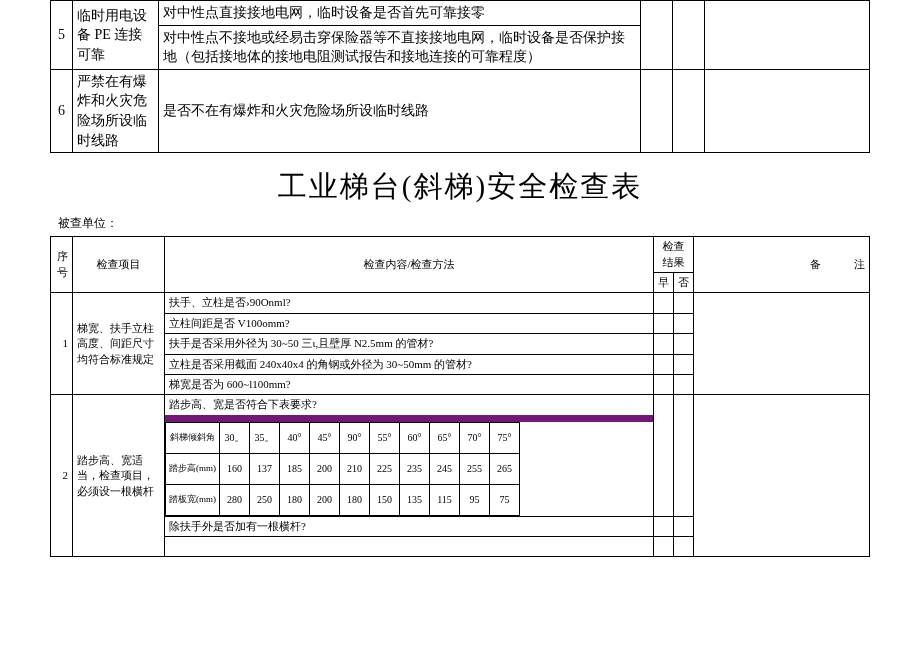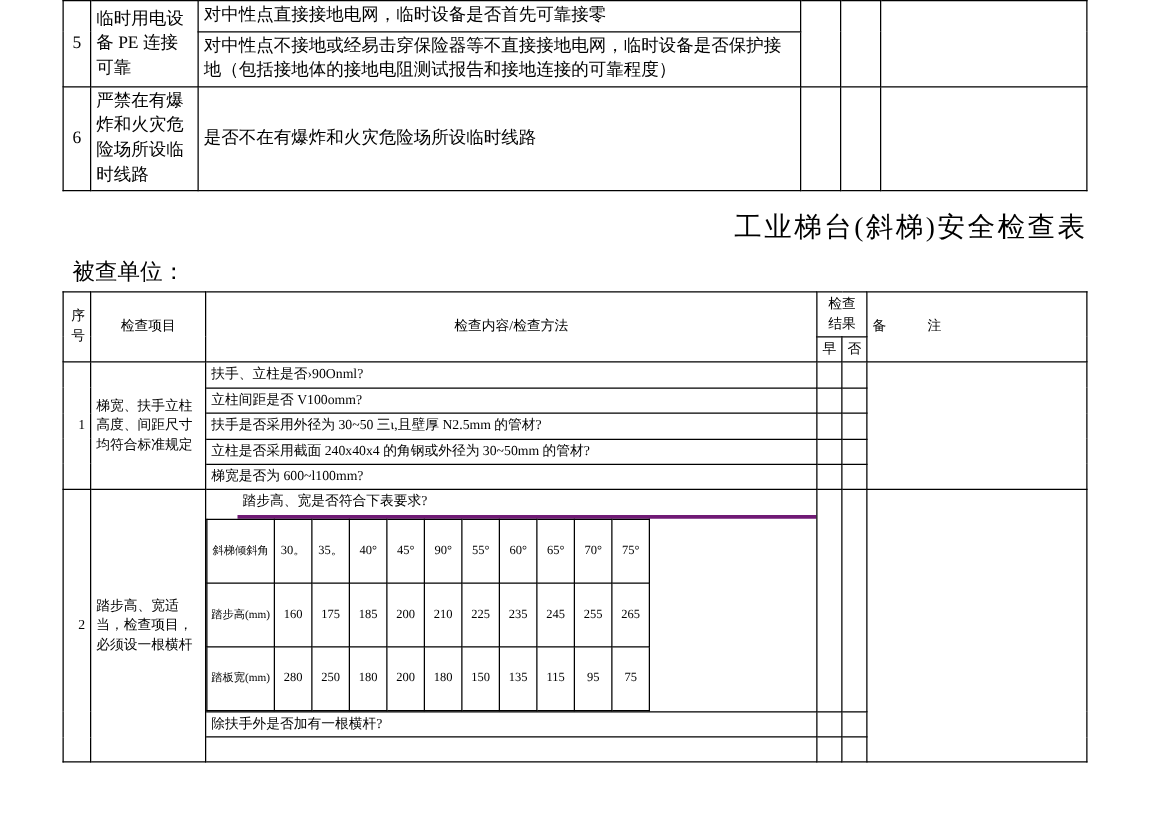--- a/index.html
+++ b/index.html
@@ -26,47 +26,47 @@
       font-weight: normal;
     }
     .top-table td { font-size: 14px; line-height: 1.4; }
     .top-table .col-seq { width: 22px; text-align: center; }
     .top-table .col-item { width: 86px; }
     .top-table .col-content { }
     .top-table .col-res { width: 32px; }
     .top-table .col-note { width: 165px; }
 
     .title {
-      text-align: right;
-      font-size: 22px;
+      text-align: center;
+      font-size: 29px;
       font-family: "KaiTi", "楷体", serif;
       margin: 14px 0 8px;
       letter-spacing: 2px;
     }
     .unit-line {
-      font-size: 18px;
+      font-size: 12px;
       margin: 6px 0 4px 8px;
     }
 
     .main-table td, .main-table th { font-size: 11px; line-height: 1.4; }
     .main-table .col-seq { width: 22px; text-align: right; }
     .main-table .col-item { width: 92px; }
     .main-table .col-content { }
     .main-table .col-res { width: 20px; text-align: center; }
-    .main-table .col-note { width: 176px; text-align: left; }
+    .main-table .col-note { width: 176px; text-align: right; }
 
     .nested {
       border-collapse: collapse;
       width: auto;
       margin: 0;
     }
     .nested td {
       text-align: center;
       font-size: 10px;
-      padding: 18px 3px;
+      padding: 8px 3px;
       white-space: nowrap;
     }
     .nested .hdr { width: 38px; font-size: 9px; line-height: 1.1; }
     .nested .cell { width: 30px; }
   </style>
 </head>
 <body>
 
 <div class="page">
 
@@ -139,40 +139,40 @@
     <tr>
       <td class="col-content">梯宽是否为 600~l100mm?</td>
       <td class="col-res"></td>
       <td class="col-res"></td>
     </tr>
 
     <tr>
       <td class="col-seq" rowspan="3">2</td>
       <td class="col-item" rowspan="3">踏步高、宽适当，检查项目，必须设一根横杆</td>
       <td class="col-content" style="padding:0;">
-        <div style="padding:2px 4px; border-bottom:3px solid #701a75;margin-left:25px;">踏步高、宽是否符合下表要求?</div>
+        <div style="padding:2px 4px; border-bottom:7px solid #701a75;">踏步高、宽是否符合下表要求?</div>
         <table class="nested">
           <tbody>
                 <tr>
             <td class="hdr">斜梯倾斜角</td>
             <td class="cell">30。</td>
             <td class="cell">35。</td>
             <td class="cell">40°</td>
             <td class="cell">45°</td>
             <td class="cell">90°</td>
             <td class="cell">55°</td>
             <td class="cell">60°</td>
             <td class="cell">65°</td>
             <td class="cell">70°</td>
             <td class="cell">75°</td>
           </tr>
           <tr>
             <td class="hdr">踏步高(mm)</td>
             <td class="cell">160</td>
-            <td class="cell">175</td>
+            <td class="cell">137</td>
             <td class="cell">185</td>
             <td class="cell">200</td>
             <td class="cell">210</td>
             <td class="cell">225</td>
             <td class="cell">235</td>
             <td class="cell">245</td>
             <td class="cell">255</td>
             <td class="cell">265</td>
           </tr>
           <tr>

